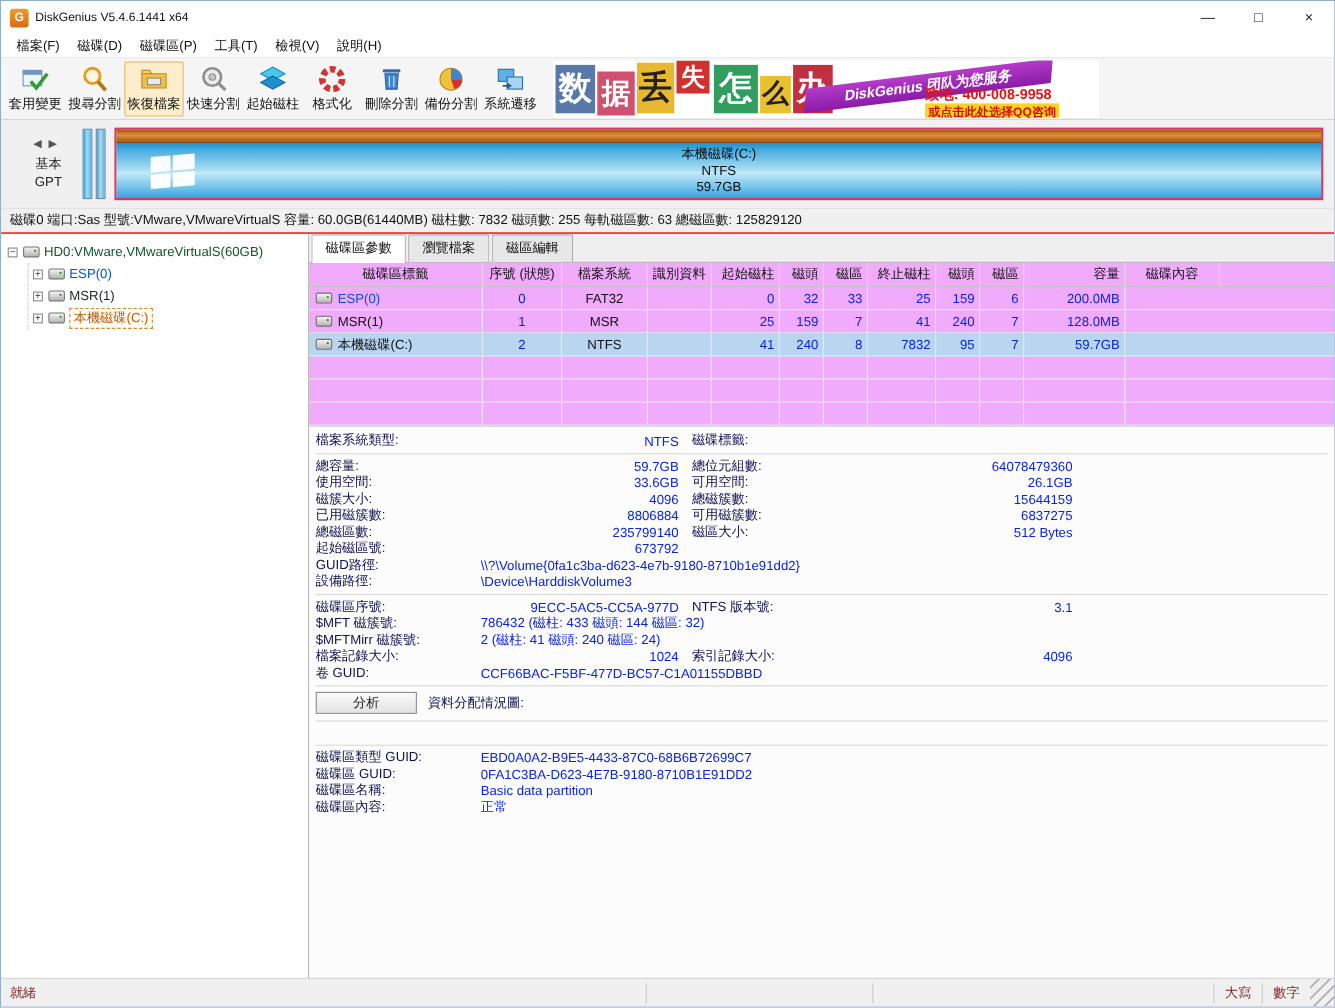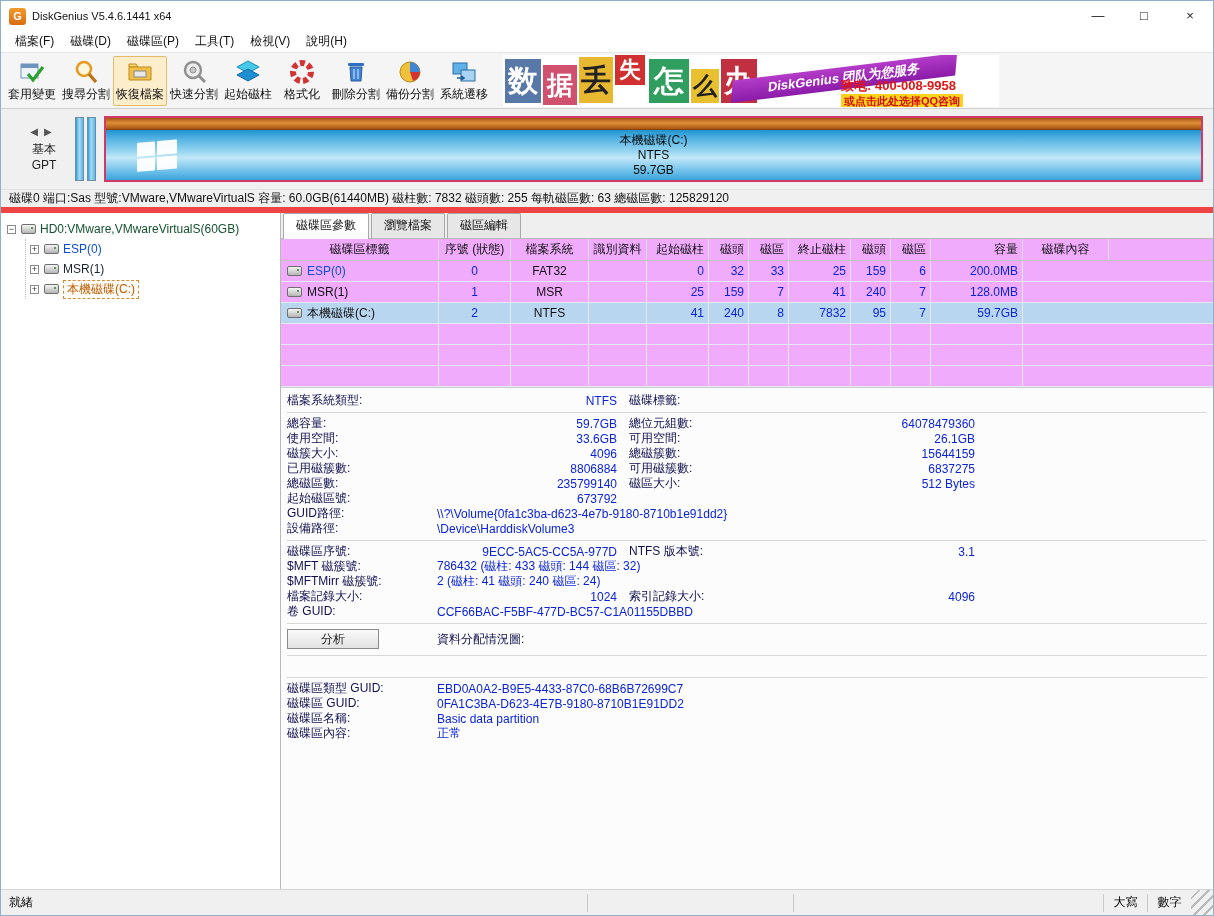--- a/index.html
+++ b/index.html
@@ -39,21 +39,21 @@
   .disk-nav .nv { font-size:12px; line-height:16px; }
   .mini-bars { display:flex; gap:3px; margin:0 8px 0 2px; }
   .mini-bar { width:9px; height:64px; border:1px solid #6c8ea6; background:linear-gradient(90deg,#2f9fd8,#a8dcf4 45%,#5cb4e4); }
   .partition-bar { flex:1; height:66px; border:2px solid #cf3a68; box-shadow:0 0 0 1px #f2b9cb inset; background:#fff; display:flex; flex-direction:column; }
   .pb-top { height:12px; background:linear-gradient(180deg,#a85413,#dd8f38 45%,#a85413); border-bottom:1px solid #87440e; flex:none; }
   .pb-body { flex:1; position:relative; background:linear-gradient(180deg,#1f93d0 0%,#56b4e4 18%,#9ed8f2 45%,#c2e8f8 55%,#66bce8 85%,#3aa2da 100%); display:flex; align-items:center; justify-content:center; }
   .win-logo { position:absolute; left:30px; top:50%; transform:translateY(-50%); }
   .pb-text { text-align:center; color:#0a0a0a; line-height:15px; font-size:12px; }
 
   
-  .diskinfo { height:24px; background:#f0f0f0; border-top:1px solid #e2e2e2; border-bottom:6px solid #ef4444; display:flex; align-items:center; padding-left:8px; color:#111; flex:none; }
+  .diskinfo { height:24px; background:#f0f0f0; border-top:1px solid #e2e2e2; border-bottom:2px solid #ef4444; display:flex; align-items:center; padding-left:8px; color:#111; flex:none; }
 
   
   .main { flex:1; display:flex; min-height:0; background:#f0f0f0; }
   .tree { width:280px; flex:none; background:#fff; border-right:1px solid #b9b9b9; padding:6px 4px; overflow:hidden; }
   .tree-row { display:flex; align-items:center; height:20px; white-space:nowrap; }
   .tree-children { margin-left:20px; border-left:1px dotted #bdbdbd; padding-left:2px; }
   .expander { width:9px; height:9px; border:1px solid #8a8a8a; background:#fff; font-size:9px; line-height:7px; text-align:center; color:#333; margin:0 3px 0 2px; flex:none; }
   .disk-ico { width:15px; height:10px; border:1px solid #6f6f6f; border-radius:2px; background:linear-gradient(#f4f4f4,#b5b5b5); display:inline-block; margin:0 4px 0 2px; flex:none; position:relative; }
   .disk-ico::after { content:""; position:absolute; right:2px; top:2px; width:2px; height:2px; background:#2e7d32; border-radius:50%; }
   .t-root { color:#14532d; }
@@ -86,26 +86,26 @@
 
   
   .details { flex:1; background:#fcfcfc; border-top:1px solid #cfcfcf; padding:2px 6px 0 6px; overflow:hidden; }
   .section { border-bottom:1px solid #d8d8d8; padding:3px 0 4px 0; }
   .drow { display:flex; align-items:center; height:15px; font-size:12px; white-space:nowrap; }
   .dl  { width:150px; color:#101050; flex:none; }
   .dv  { width:180px; text-align:right; color:#0b24d6; flex:none; }
   .dl2 { width:158px; margin-left:12px; color:#101050; flex:none; }
   .dv2 { width:188px; text-align:right; color:#0b24d6; flex:none; }
   .dv.wide { width:auto; flex:1; text-align:left; }
-  .btnrow { display:flex; align-items:center; padding:5px 0 6px 0; border-bottom:1px solid #d8d8d8;gap:48px; }
+  .btnrow { display:flex; align-items:center; padding:5px 0 6px 0; border-bottom:1px solid #d8d8d8; }
   .analyze-btn { width:92px; height:20px; background:linear-gradient(#fafafa,#e2e2e2); border:1px solid #8a8a8a; font-size:12px; text-align:center; line-height:18px; color:#222; margin-right:10px; }
   .maparea { height:22px; border-bottom:1px solid #d8d8d8; }
 
   
-  .statusbar { height:26px; background:#f0f0f0; border-top:1px solid #d5d5d5; display:flex; align-items:center; flex:none; font-size:12px; color:#000000; }
+  .statusbar { height:26px; background:#f0f0f0; border-top:1px solid #d5d5d5; display:flex; align-items:center; flex:none; font-size:12px; color:#7f1d1d; }
   .sb-left { flex:1; padding-left:8px; }
   .sb-pane { border-left:1px solid #c9c9c9; height:18px; display:flex; align-items:center; justify-content:center; }
   .sb-sp1 { width:206px; } .sb-sp2 { width:310px; }
   .sb-caps { width:44px; } .sb-num { width:44px; }
   .sb-grip { width:22px; height:100%; background:
       repeating-linear-gradient(135deg, transparent 0 5px, #b9b9b9 5px 7px); }
 
   svg { display:block; }
 </style>
 </head>

